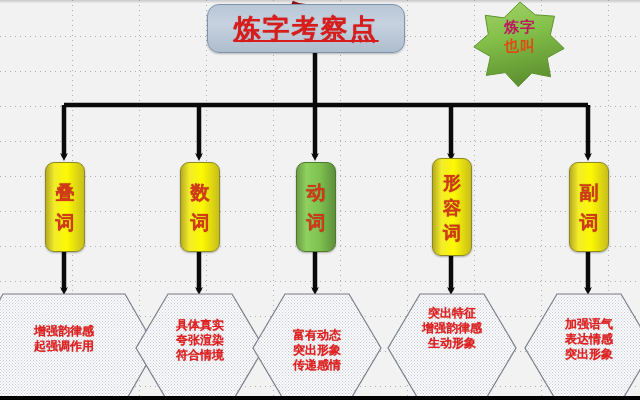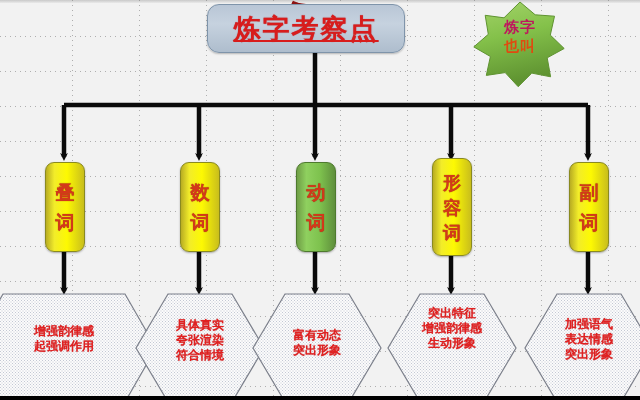--- a/index.html
+++ b/index.html
@@ -292,20 +292,21 @@
       <span>具体真实</span>
       <span>夸张渲染</span>
       <span>符合情境</span>
     </div>
   </div>
 
   <div class="hex-wrap" style="left:251px; top:292px">
     <div class="hex-label" style="top:36px">
       <span>富有动态</span>
       <span>突出形象</span>
+      <span>传递感情</span>
     </div>
   </div>
 
   <div class="hex-wrap" style="left:386px; top:292px">
     <div class="hex-label" style="top:14px">
       <span>突出特征</span>
       <span>增强韵律感</span>
       <span>生动形象</span>
     </div>
   </div>

